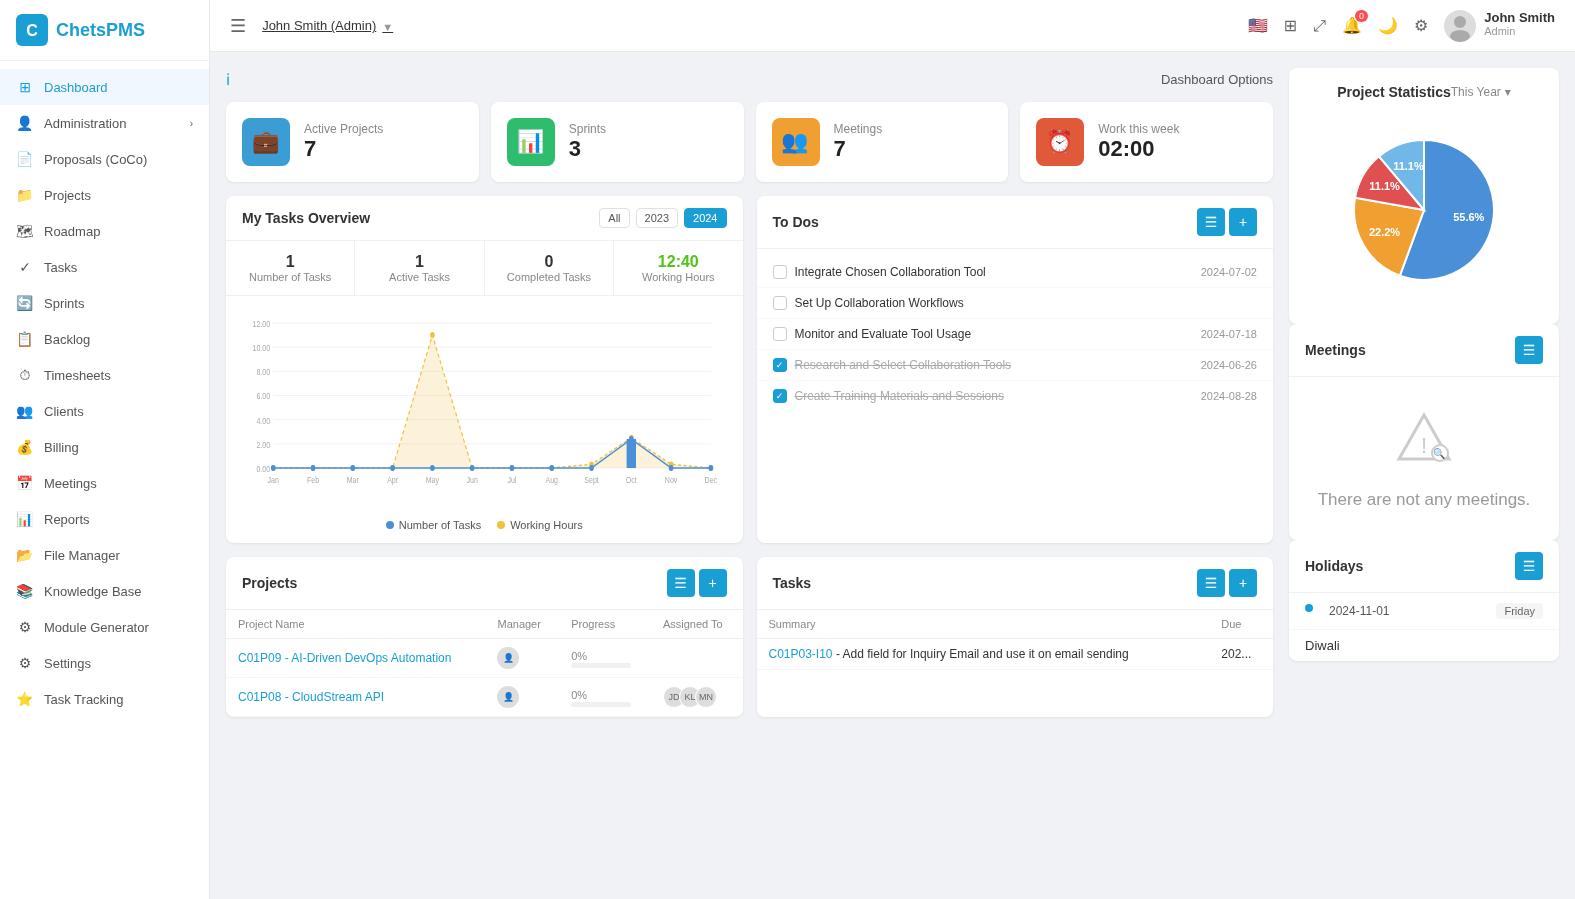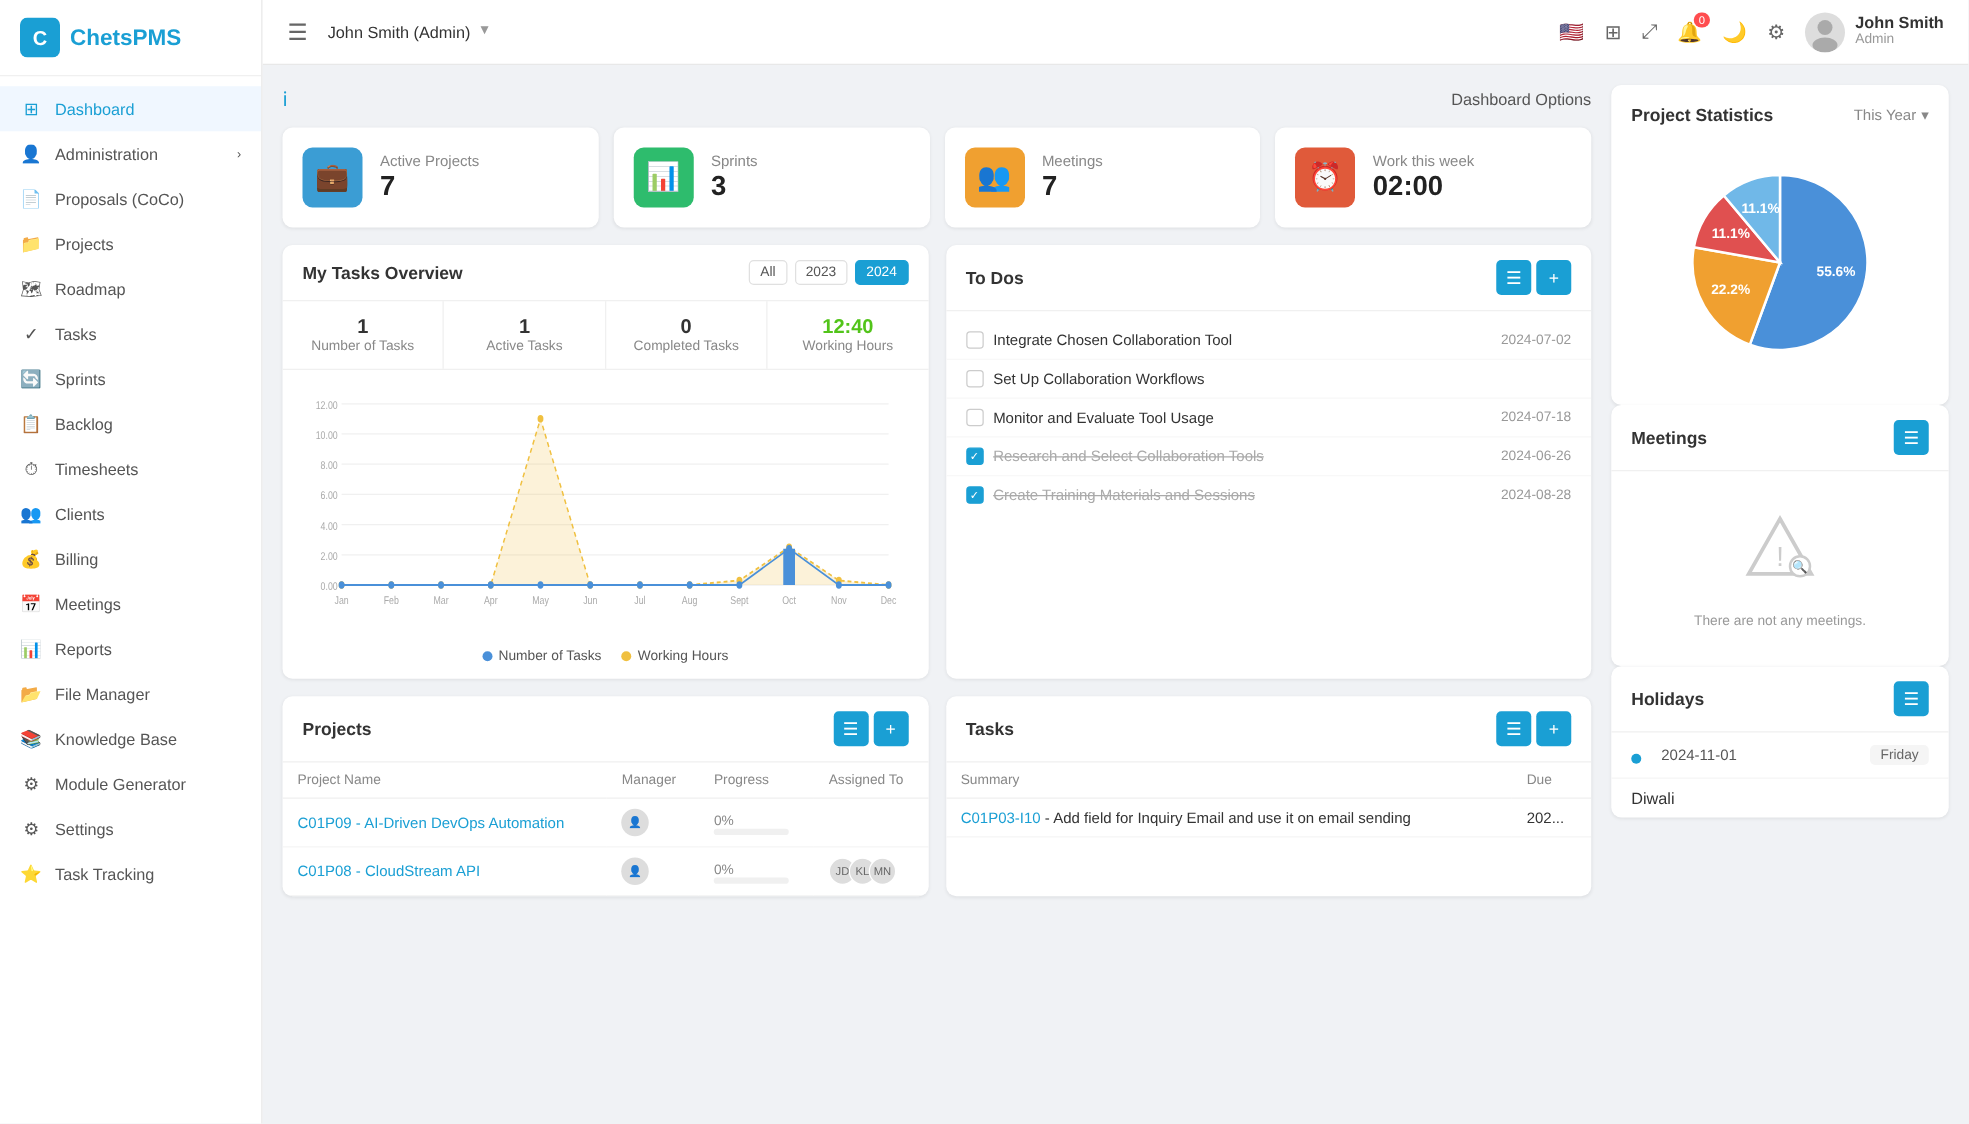--- a/index.html
+++ b/index.html
@@ -15,21 +15,21 @@
     .nav-item.active { color: #1a9fd4; background: #f0f7ff; }
     .nav-item .nav-icon { width: 18px; height: 18px; display: flex; align-items: center; justify-content: center; font-size: 14px; flex-shrink: 0; }
     .nav-item .chevron { margin-left: auto; font-size: 10px; }
 
     
     .main { flex: 1; display: flex; flex-direction: column; overflow: hidden; }
 
     
     .header { background: #fff; border-bottom: 1px solid #e8e8e8; padding: 0 20px; height: 52px; display: flex; align-items: center; gap: 16px; flex-shrink: 0; }
     .header-hamburger { font-size: 18px; color: #666; cursor: pointer; }
-    .header-user { display: flex; align-items: flex-start; gap: 6px; font-size: 13px; font-weight: 500; cursor: pointer; }
+    .header-user { display: flex; align-items: flex-end; gap: 6px; font-size: 13px; font-weight: 500; cursor: pointer; text-decoration: underline; }
     .header-spacer { flex: 1; }
     .header-icons { display: flex; align-items: center; gap: 16px; }
     .header-icon { font-size: 16px; color: #666; cursor: pointer; position: relative; }
     .notif-badge { position: absolute; top: -6px; right: -6px; background: #ff4d4f; color: #fff; font-size: 9px; border-radius: 10px; padding: 1px 4px; }
     .header-profile { display: flex; align-items: flex-start; gap: 8px; cursor: pointer; }
     .header-avatar { width: 32px; height: 32px; border-radius: 50%; background: #ddd; overflow: hidden; display: flex; align-items: center; justify-content: center; }
     .header-profile-info { text-align: left; }
     .header-profile-name { font-size: 13px; font-weight: 600; }
     .header-profile-role { font-size: 11px; color: #999; }
 
@@ -99,36 +99,36 @@
     .progress-bar-fill { height: 100%; border-radius: 3px; background: #ccc; }
     .avatar-sm { width: 22px; height: 22px; border-radius: 50%; background: #ddd; display: inline-flex; align-items: center; justify-content: center; font-size: 9px; color: #666; }
     .avatar-group { display: flex; }
     .avatar-group .avatar-sm { margin-right: -6px; border: 1.5px solid #fff; }
 
     
     .tasks-table { width: 100%; border-collapse: collapse; }
     .tasks-table th { padding: 8px 12px; text-align: left; font-size: 11px; color: #888; font-weight: 500; border-bottom: 1px solid #f0f0f0; }
     .tasks-table td { padding: 8px 12px; font-size: 12px; border-bottom: 1px solid #f5f5f5; }
     .project-stats-card { background: #fff; border-radius: 8px; box-shadow: 0 1px 3px rgba(0,0,0,0.07); padding: 16px; }
-    .ps-header { display: flex; align-items: center; justify-content: space-between; margin-bottom: 12px; }
+    .ps-header { display: flex; align-items: center; justify-content: center; margin-bottom: 12px; }
     .ps-title { font-size: 14px; font-weight: 600; }
     .ps-year { font-size: 12px; color: #888; display: flex; align-items: center; gap: 4px; cursor: pointer; }
 
     
     .pie-container { display: flex; justify-content: center; align-items: center; padding: 8px 0; }
 
     
     .meetings-empty { display: flex; flex-direction: column; align-items: center; justify-content: center; padding: 30px 16px; text-align: center; }
     .warning-icon-wrap { font-size: 48px; color: #d9d9d9; margin-bottom: 12px; }
-    .meetings-empty-text { font-size: 11px; color: #999; }
+    .meetings-empty-text { font-size: 17px; color: #999; }
 
     
     .holiday-item { display: flex; align-items: center; justify-content: space-between; padding: 10px 16px; border-bottom: 1px solid #f5f5f5; }
     .holiday-dot { width: 8px; height: 8px; border-radius: 50%; background: #1a9fd4; margin-right: 8px; flex-shrink: 0; }
-    .holiday-info { display: flex; align-items: flex-end; gap: 8px; }
+    .holiday-info { display: flex; align-items: flex-start; gap: 8px; }
     .holiday-date { font-size: 12px; color: #555; }
     .holiday-badge { background: #f5f5f5; border-radius: 4px; padding: 2px 8px; font-size: 11px; color: #666; margin-left: 16px; }
     .holiday-name { font-size: 13px; font-weight: 500; padding: 8px 16px; color: #333; }
 
     
     .chart-svg { width: 100%; height: 200px; }
   </style>
 </head>
 <body>
 

